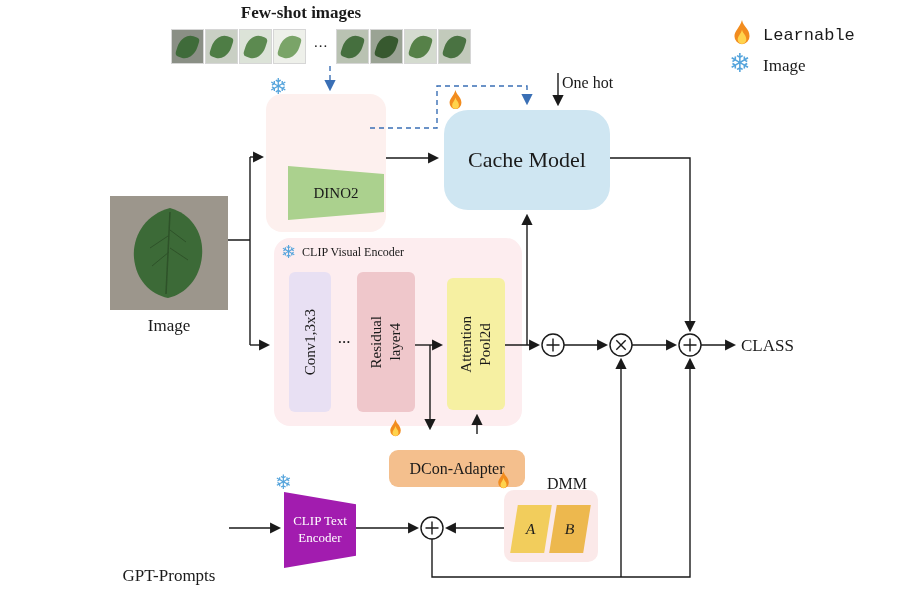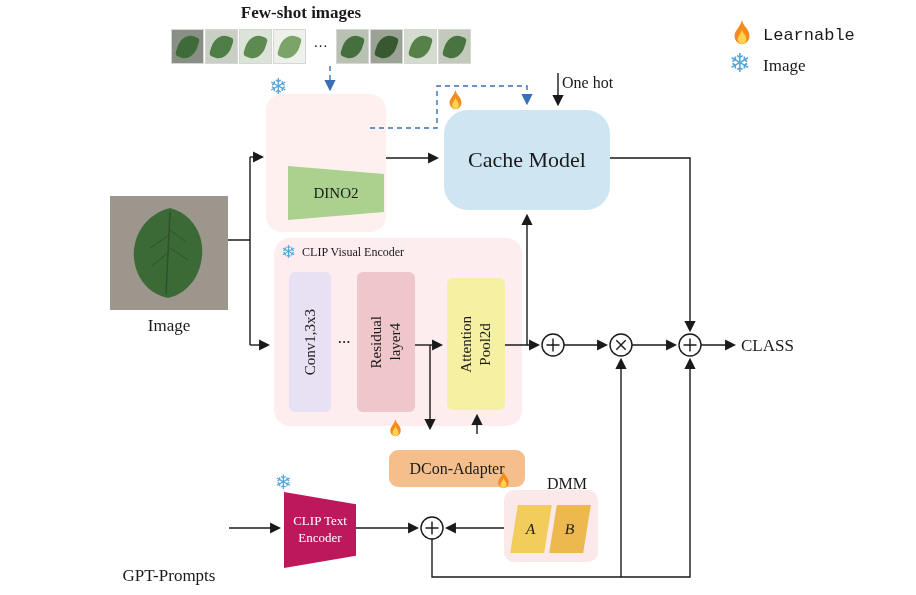--- a/index.html
+++ b/index.html
@@ -113,21 +113,21 @@
     <svg viewBox="0 0 20 26" width="15" height="20">
         <path d="M10 0 C11 6 17 8 17 15 A7 7.5 0 0 1 3 15 C3 10 8 7 10 0 Z" fill="#f28c1e"></path>
         <path d="M10 9 C11 13 14 14 14 18 A4 4.2 0 0 1 6 18 C6 15 9 13 10 9 Z" fill="#ffd34d"></path>
       </svg>
   </div>
 
   <div class="abs" style="left:741px;top:336px;font-size:17px;">CLASS</div>
 
   <div class="abs" style="left:99px;top:566px;width:140px;text-align:center;font-size:17px;">GPT-Prompts</div>
 
-  <div class="abs center pre" style="left:284px;top:492px;width:72px;height:76px;background:#be185d;
+  <div class="abs center pre" style="left:284px;top:492px;width:72px;height:76px;background:#a21caf;
        clip-path:polygon(0 0,100% 16%,100% 84%,0 100%);color:#fff;font-size:13px;line-height:1.3;">CLIP Text
 Encoder</div>
   <div class="abs snow" style="left:275px;top:472px;font-size:20px;">❄</div>
 
   <div class="abs panel" style="left:504px;top:490px;width:94px;height:72px;background:#fbe9e9;border-radius:10px;"></div>
   <div class="abs" style="left:496px;top:471px;width:15px;height:20px;">
     <svg viewBox="0 0 20 26" width="15" height="20">
         <path d="M10 0 C11 6 17 8 17 15 A7 7.5 0 0 1 3 15 C3 10 8 7 10 0 Z" fill="#f28c1e"></path>
         <path d="M10 9 C11 13 14 14 14 18 A4 4.2 0 0 1 6 18 C6 15 9 13 10 9 Z" fill="#ffd34d"></path>
       </svg>

